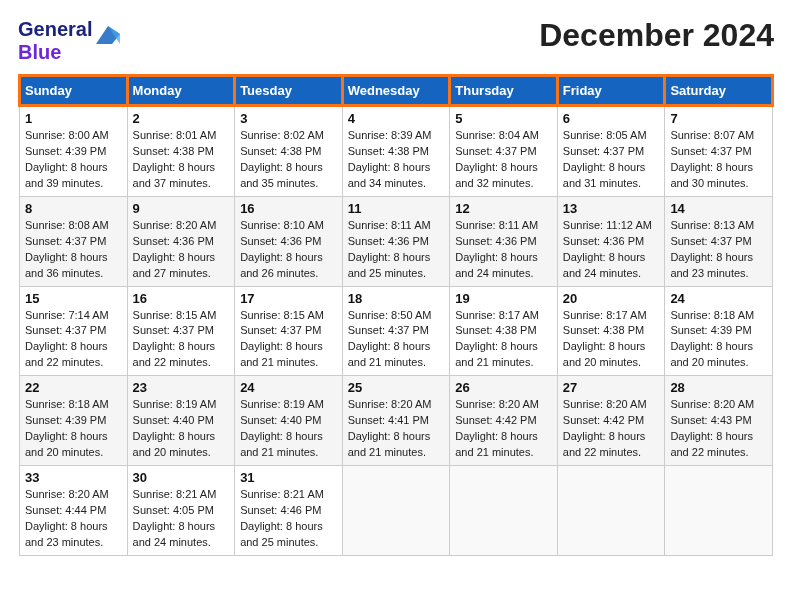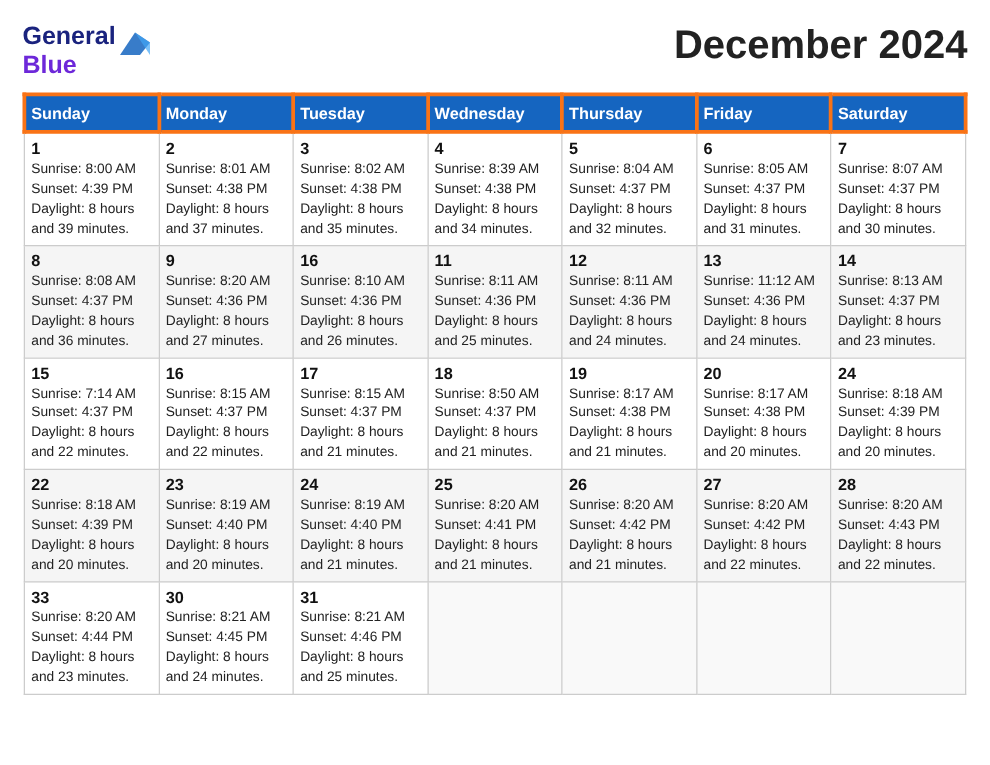--- a/index.html
+++ b/index.html
@@ -248,21 +248,21 @@
             <div class="day-info"><span>Sunrise: 8:20 AM</span><br><span>Sunset: 4:43 PM</span><br><span>Daylight: 8 hours and 22 minutes.</span></div>
           </td>
         </tr>
         <tr>
           <td>
             <span class="day-num">33</span>
             <div class="day-info"><span>Sunrise: 8:20 AM</span><br><span>Sunset: 4:44 PM</span><br><span>Daylight: 8 hours and 23 minutes.</span></div>
           </td>
           <td>
             <span class="day-num">30</span>
-            <div class="day-info"><span>Sunrise: 8:21 AM</span><br><span>Sunset: 4:45 PM</span><br><span>Daylight: 8 hours and 24 minutes.</span></div>
+            <div class="day-info"><span>Sunrise: 8:21 AM</span><br><span>Sunset: 4:05 PM</span><br><span>Daylight: 8 hours and 24 minutes.</span></div>
           </td>
           <td>
             <span class="day-num">31</span>
             <div class="day-info"><span>Sunrise: 8:21 AM</span><br><span>Sunset: 4:46 PM</span><br><span>Daylight: 8 hours and 25 minutes.</span></div>
           </td>
           <td class="empty-cell"></td>
           <td class="empty-cell"></td>
           <td class="empty-cell"></td>
           <td class="empty-cell"></td>
         </tr>

